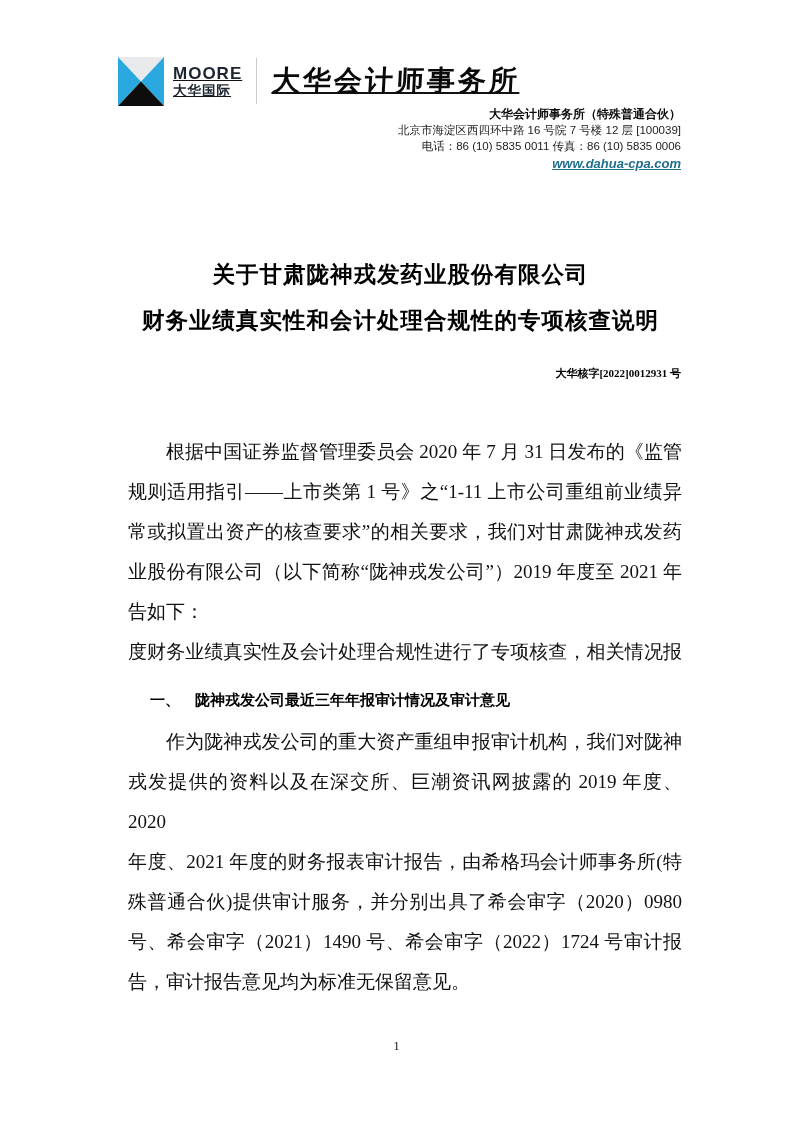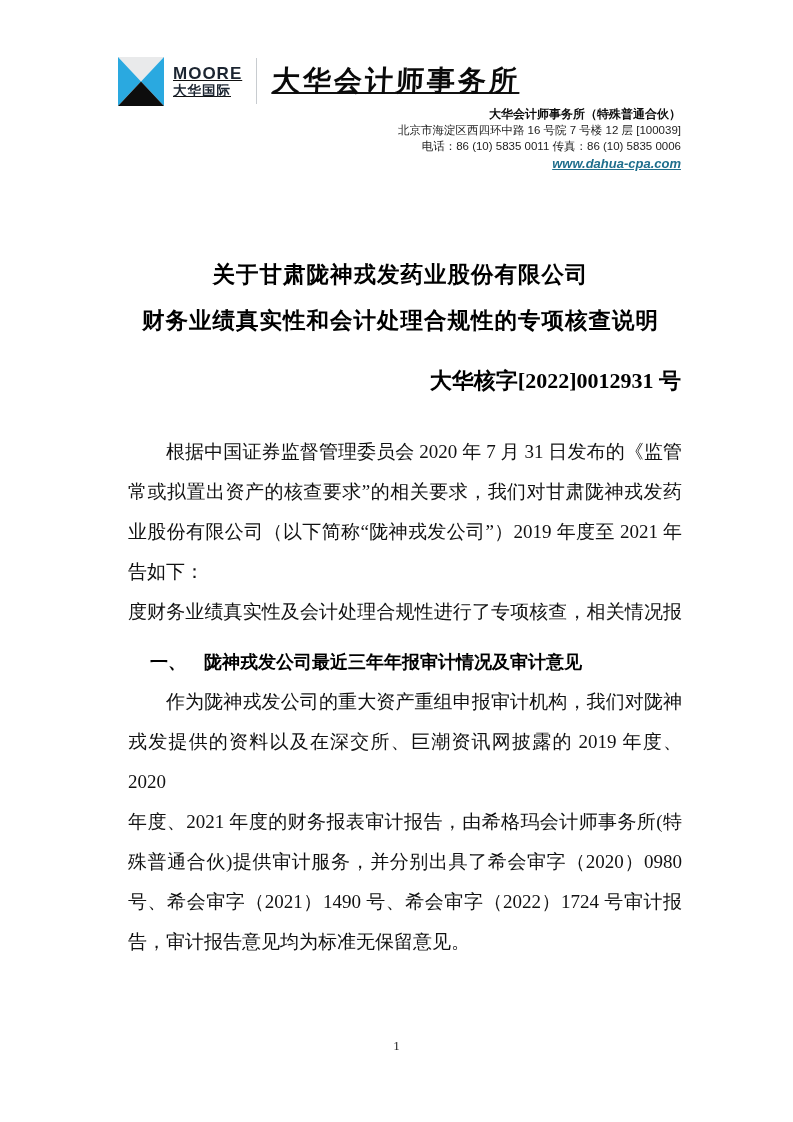--- a/index.html
+++ b/index.html
@@ -71,21 +71,21 @@
     line-height: 46px;
     color: #000000;
     letter-spacing: 1px;
   }
   .doc-number {
     position: absolute;
     top: 366px;
     right: 112px;
     font-family: "Liberation Serif", serif;
     font-weight: bold;
-    font-size: 22px;
+    font-size: 11px;
     color: #000000;
   }
 
   
   .body-text {
     position: absolute;
     top: 432px;
     left: 112px;
     width: 570px;
     font-size: 19px;
@@ -94,23 +94,23 @@
   .jline {
     line-height: 40px;
     text-align: justify;
     text-align-last: justify;
     white-space: normal;
     margin-left: 16px;
   }
   .jline.end { text-align-last: left; }
   .jline.indent { text-indent: 38px; }
   .section-heading {
-    font-family: Liberation Sans, sans-serif;
+    font-family: Liberation Mono, monospace;
     font-weight: bold;
-    font-size: 18px;
+    font-size: 15px;
     line-height: 40px;
     text-indent: 38px;
     margin-top: 10px;
     color: #000000;
   }
 
   
   .page-number {
     position: absolute;
     top: 1038px;
@@ -152,20 +152,21 @@
 
   <div class="doc-title">
     <div>关于甘肃陇神戎发药业股份有限公司</div>
     <div>财务业绩真实性和会计处理合规性的专项核查说明</div>
   </div>
 
   <div class="doc-number">大华核字[2022]0012931 号</div>
 
   <div class="body-text">
     <div class="jline indent">根据中国证券监督管理委员会 2020 年 7 月 31 日发布的《监管</div>
+    <div class="jline">规则适用指引——上市类第 1 号》之“1-11 上市公司重组前业绩异</div>
     <div class="jline">常或拟置出资产的核查要求”的相关要求，我们对甘肃陇神戎发药</div>
     <div class="jline">业股份有限公司（以下简称“陇神戎发公司”）2019 年度至 2021 年</div>
     <div class="jline end">告如下：</div>
     <div class="jline">度财务业绩真实性及会计处理合规性进行了专项核查，相关情况报</div>
 
     <div class="section-heading">一、　陇神戎发公司最近三年年报审计情况及审计意见</div>
 
     <div class="jline indent">作为陇神戎发公司的重大资产重组申报审计机构，我们对陇神</div>
     <div class="jline">戎发提供的资料以及在深交所、巨潮资讯网披露的 2019 年度、2020</div>
     <div class="jline">年度、2021 年度的财务报表审计报告，由希格玛会计师事务所(特</div>

